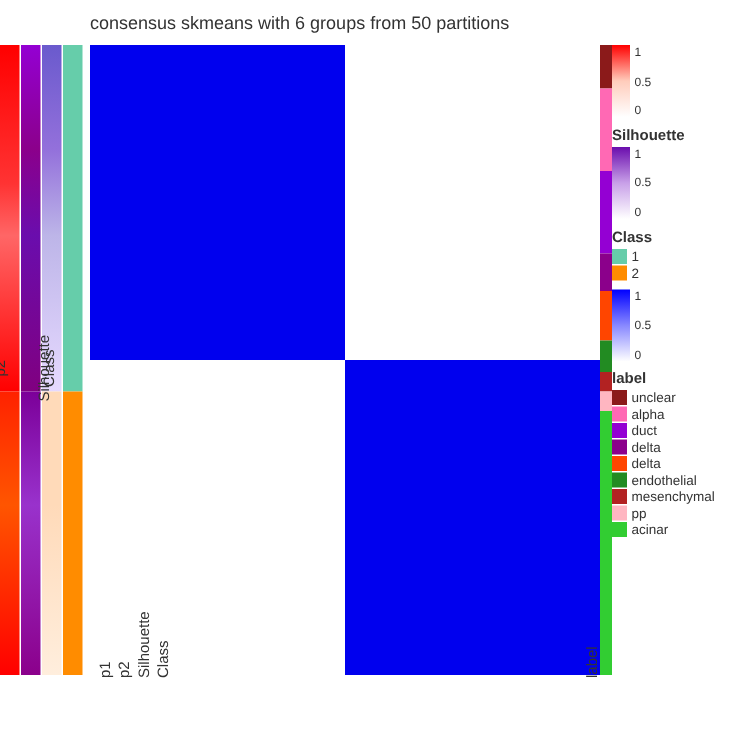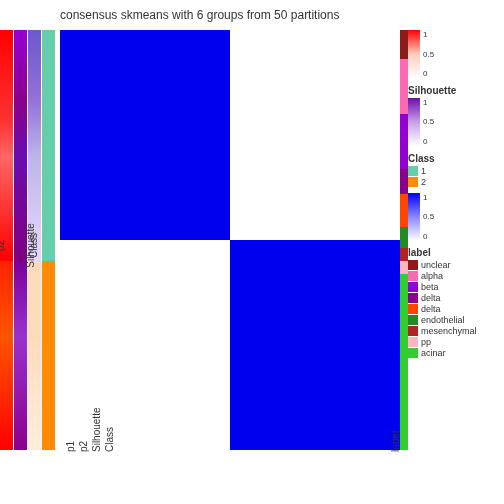--- a/index.html
+++ b/index.html
@@ -224,21 +224,21 @@
       <div class="legend-row">
         <div class="legend-color-box" style="background:#8B1A1A;"></div>
         <span class="legend-label-text">unclear</span>
       </div>
       <div class="legend-row">
         <div class="legend-color-box" style="background:#FF69B4;"></div>
         <span class="legend-label-text">alpha</span>
       </div>
       <div class="legend-row">
         <div class="legend-color-box" style="background:#9400D3;"></div>
-        <span class="legend-label-text">beta</span>
+        <span class="legend-label-text">duct</span>
       </div>
       <div class="legend-row">
         <div class="legend-color-box" style="background:#8B008B;"></div>
         <span class="legend-label-text">delta</span>
       </div>
       <div class="legend-row">
         <div class="legend-color-box" style="background:#FF4500;"></div>
         <span class="legend-label-text">delta</span>
       </div>
       <div class="legend-row">

